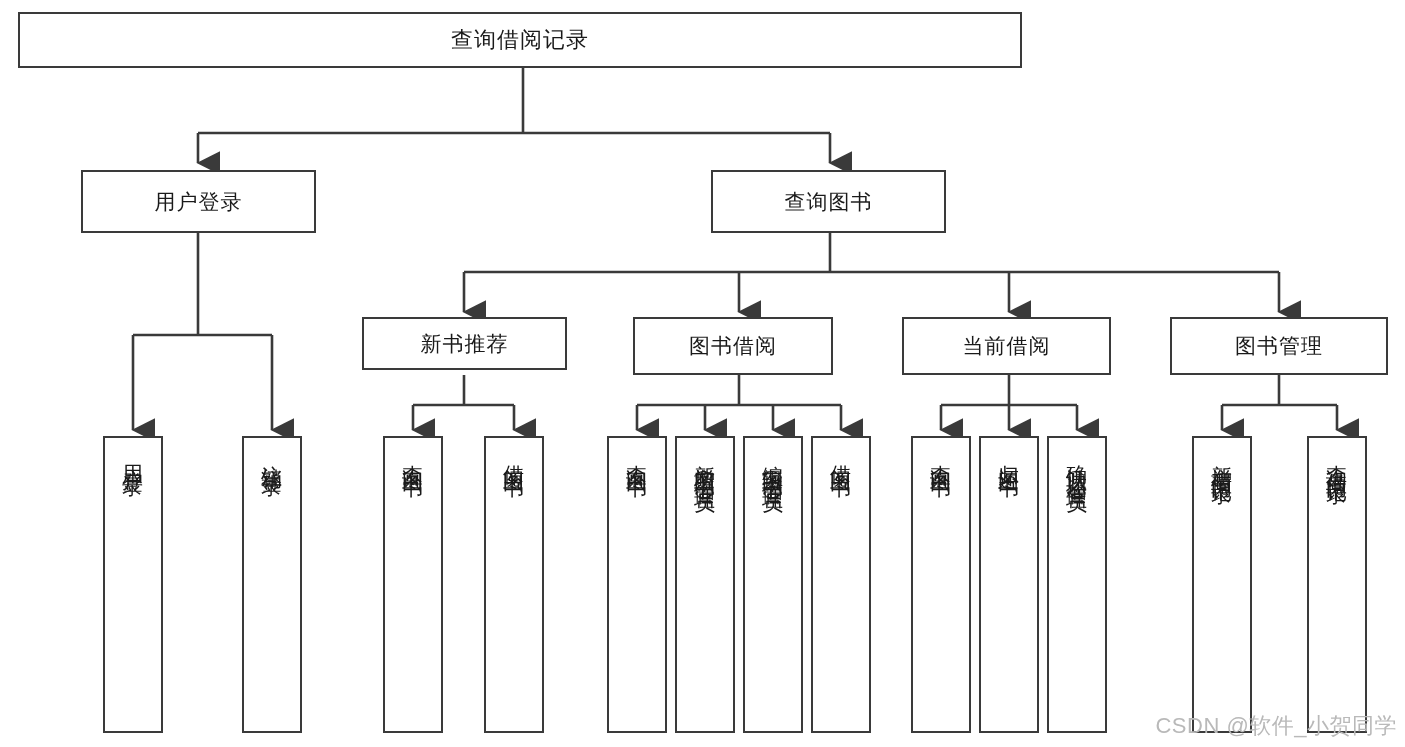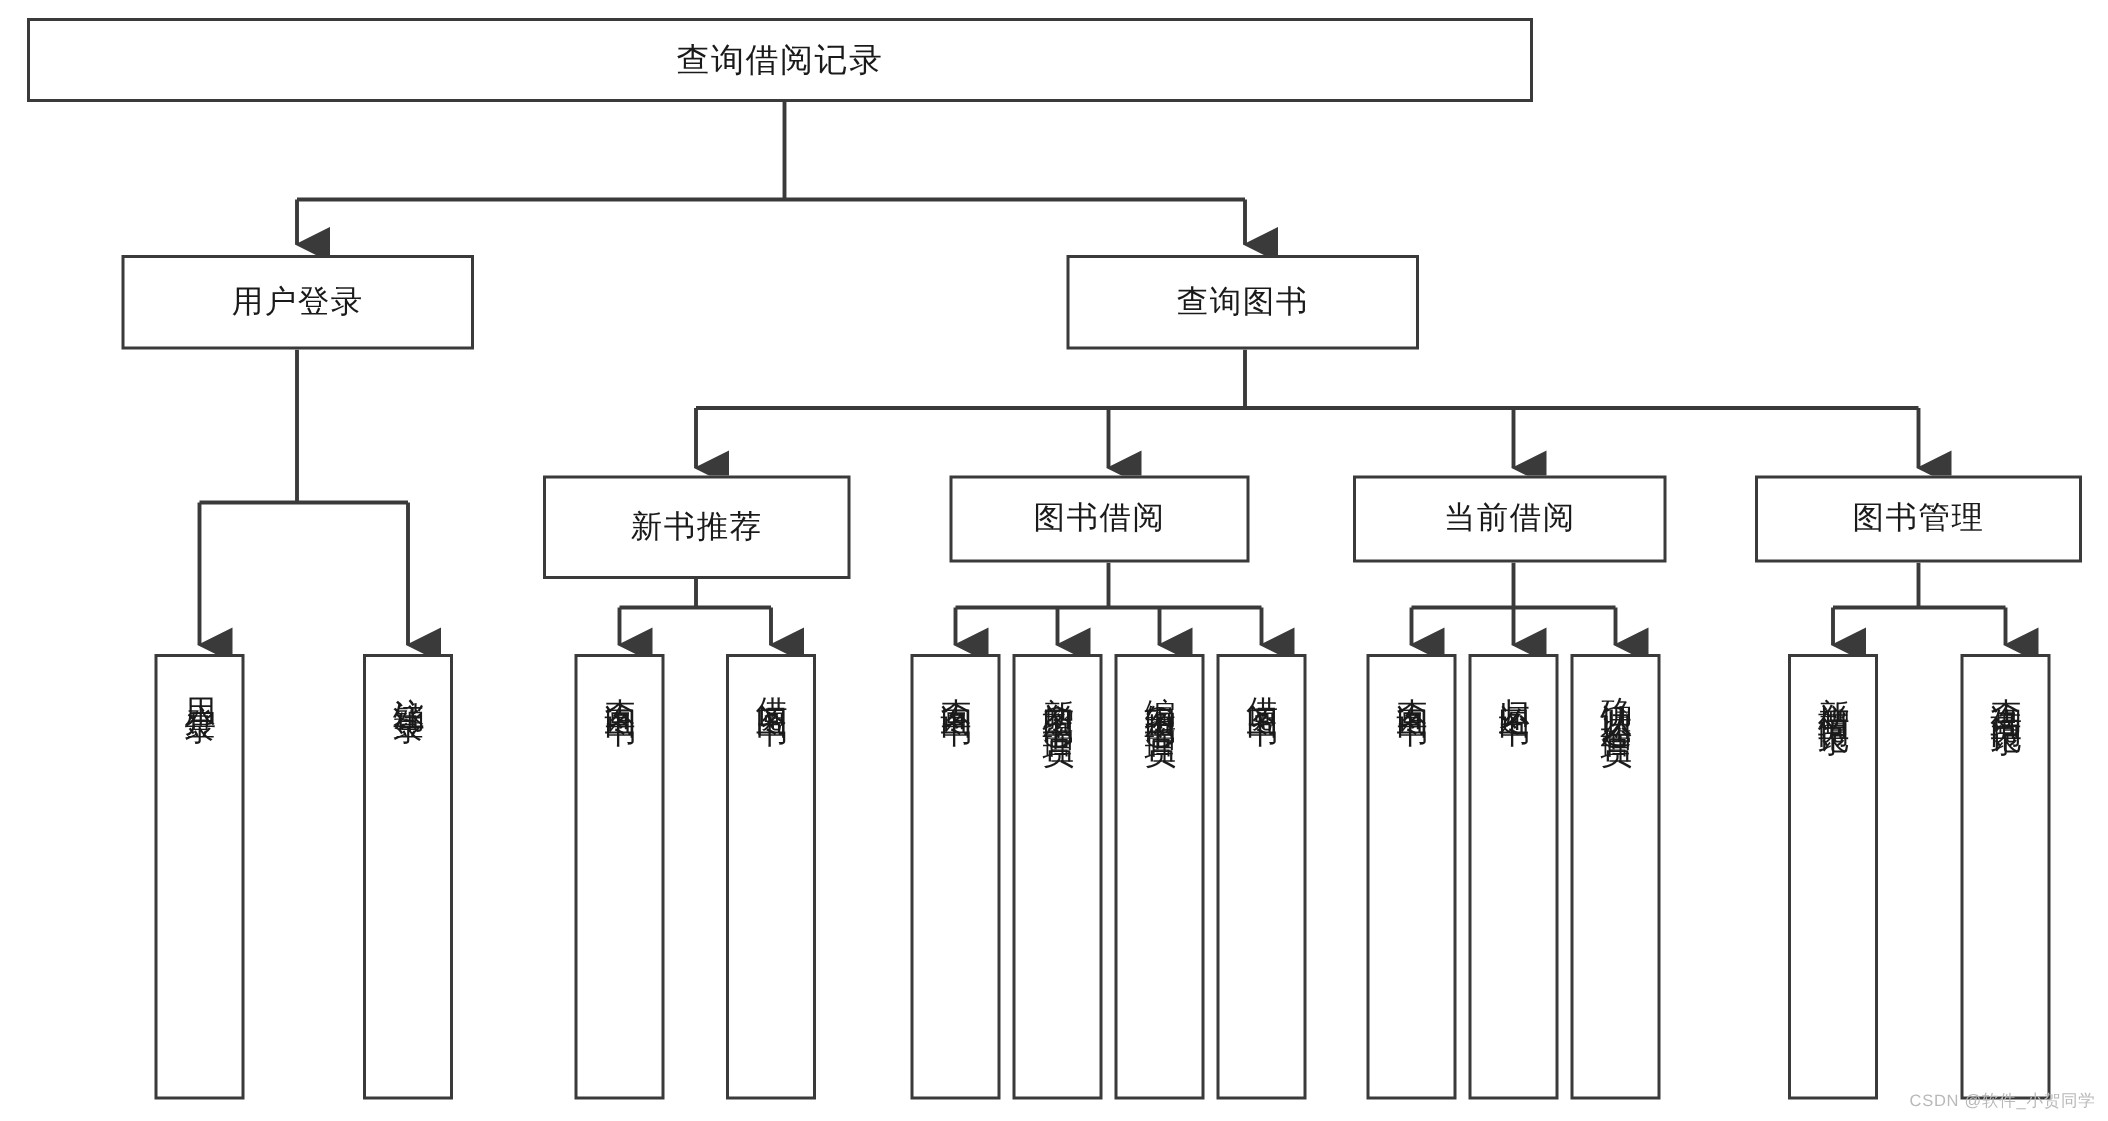--- a/index.html
+++ b/index.html
@@ -56,21 +56,21 @@
     text-orientation: upright;
     font-size: 21px;
     letter-spacing: 4px;
     line-height: 1;
     white-space: nowrap;
   }
   .watermark {
     position: absolute;
     right: 8px;
     bottom: 6px;
-    font-size: 11px;
+    font-size: 22px;
     color: #b9b9b9;
     letter-spacing: 0.5px;
     z-index: 3;
     white-space: nowrap;
   }
 </style>
 </head>
 <body>
 
 <div id="canvas">
@@ -129,21 +129,21 @@
     <span class="label">查询借阅记录</span>
   </div>
 
   <div class="node h" style="left:81px; top:170px; width:235px; height:63px;">
     <span class="label">用户登录</span>
   </div>
   <div class="node h" style="left:711px; top:170px; width:235px; height:63px;">
     <span class="label">查询图书</span>
   </div>
 
-  <div class="node h" style="left:362px; top:317px; width:205px; height:69px;">
+  <div class="node h" style="left:362px; top:317px; width:205px; height:53px;">
     <span class="label">新书推荐</span>
   </div>
   <div class="node h" style="left:633px; top:317px; width:200px; height:58px;">
     <span class="label">图书借阅</span>
   </div>
   <div class="node h" style="left:902px; top:317px; width:209px; height:58px;">
     <span class="label">当前借阅</span>
   </div>
   <div class="node h" style="left:1170px; top:317px; width:218px; height:58px;">
     <span class="label">图书管理</span>

